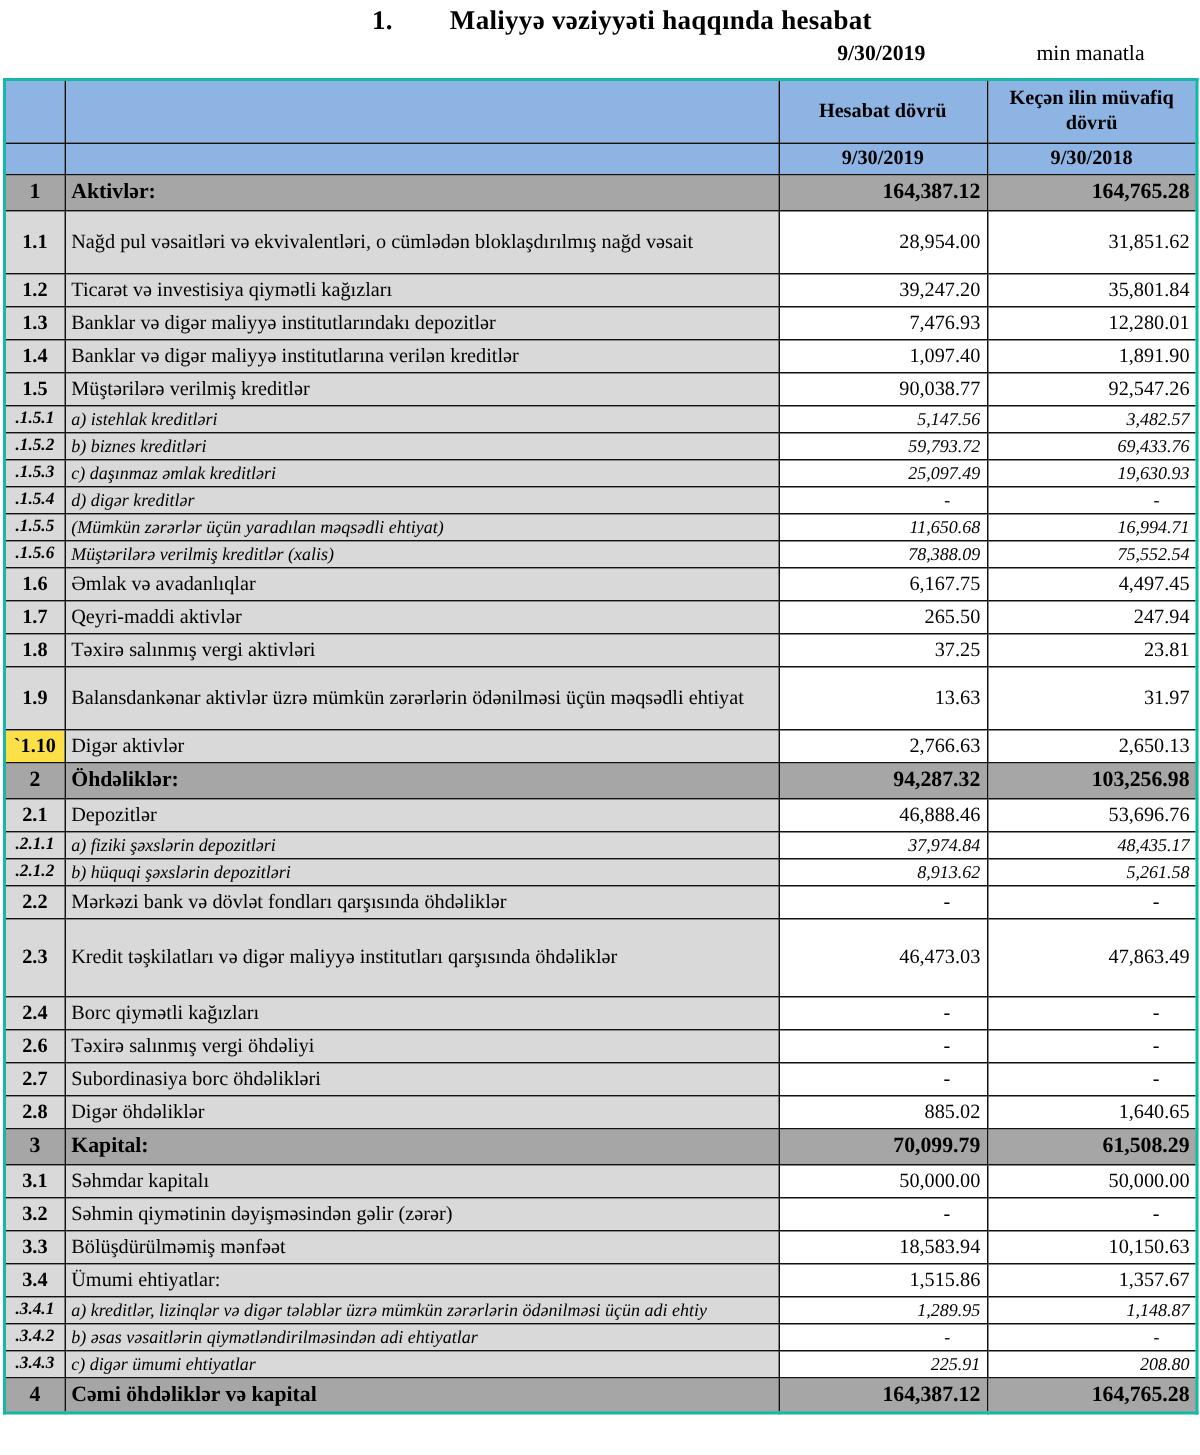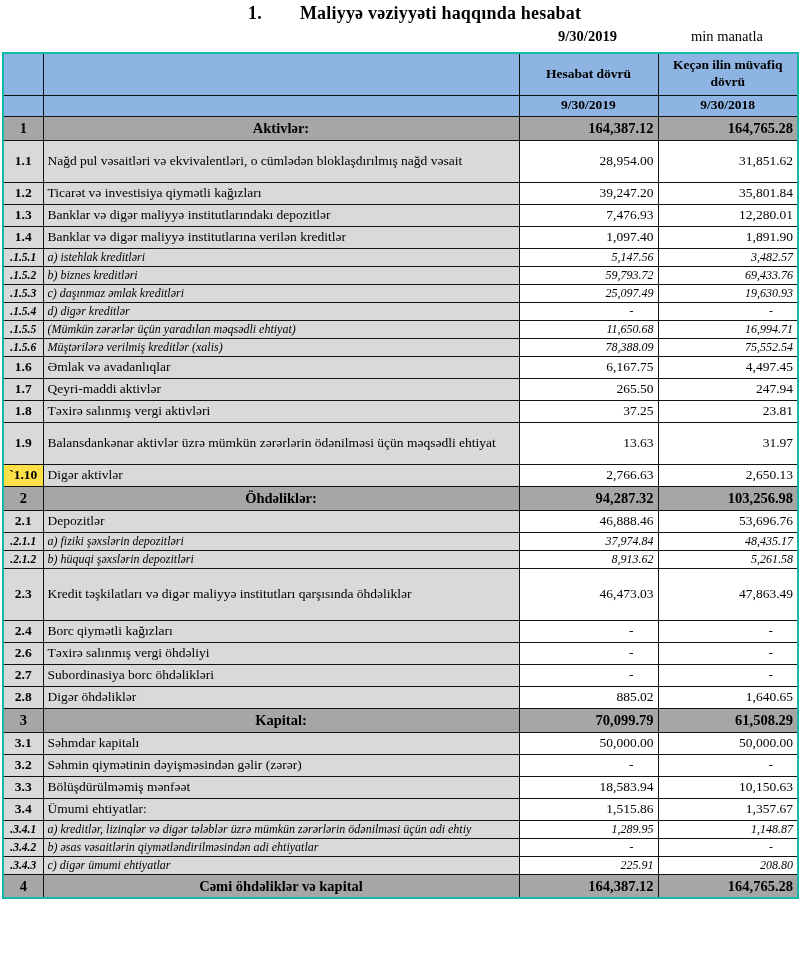--- a/index.html
+++ b/index.html
@@ -31,21 +31,21 @@
 
   
   thead td{background:#8db4e2;text-align:center;font-weight:bold;
            font-size:14px;border-bottom:2px solid #000;}
   .r-header1{height:42px;}
   .r-header2{height:21px;}
 
   
   .r-section{height:24px;}
   .r-section td{background:#a6a6a6;font-weight:bold;font-size:14.5px;}
-  .r-section .c-desc{text-align:center;}
+  .r-section .c-desc{}
   .r-section .c-val{background:#a6a6a6;}
 
   .r-normal{height:22px;}
   .r-tall{height:42px;}
   .r-xtall{height:52px;}
 
   .r-sub{height:18px;}
   .r-sub td{font-style:italic;font-size:12px;}
   .r-sub .c-desc{white-space:nowrap;}
   .r-sub .c-num{font-size:11.5px;}
@@ -110,20 +110,26 @@
           <td class="c-desc">Banklar və digər maliyyə institutlarındakı depozitlər</td>
           <td class="c-val">7,476.93</td>
           <td class="c-val">12,280.01</td>
         </tr>
         <tr class="r-normal">
           <td class="c-num">1.4</td>
           <td class="c-desc">Banklar və digər maliyyə institutlarına verilən kreditlər</td>
           <td class="c-val">1,097.40</td>
           <td class="c-val">1,891.90</td>
         </tr>
+        <tr class="r-normal">
+          <td class="c-num">1.5</td>
+          <td class="c-desc">Müştərilərə verilmiş kreditlər</td>
+          <td class="c-val">90,038.77</td>
+          <td class="c-val">92,547.26</td>
+        </tr>
         <tr class="r-sub">
           <td class="c-num">.1.5.1</td>
           <td class="c-desc">a) istehlak kreditləri</td>
           <td class="c-val">5,147.56</td>
           <td class="c-val">3,482.57</td>
         </tr>
         <tr class="r-sub">
           <td class="c-num">.1.5.2</td>
           <td class="c-desc">b) biznes kreditləri</td>
           <td class="c-val">59,793.72</td>
@@ -200,20 +206,26 @@
           <td class="c-desc">a) fiziki şəxslərin depozitləri</td>
           <td class="c-val">37,974.84</td>
           <td class="c-val">48,435.17</td>
         </tr>
         <tr class="r-sub">
           <td class="c-num">.2.1.2</td>
           <td class="c-desc">b) hüquqi şəxslərin depozitləri</td>
           <td class="c-val">8,913.62</td>
           <td class="c-val">5,261.58</td>
         </tr>
+        <tr class="r-normal">
+          <td class="c-num">2.2</td>
+          <td class="c-desc">Mərkəzi bank və dövlət fondları qarşısında öhdəliklər</td>
+          <td class="c-val dash">-</td>
+          <td class="c-val dash">-</td>
+        </tr>
         <tr class="r-xtall">
           <td class="c-num">2.3</td>
           <td class="c-desc">Kredit təşkilatları və digər maliyyə institutları qarşısında öhdəliklər</td>
           <td class="c-val">46,473.03</td>
           <td class="c-val">47,863.49</td>
         </tr>
         <tr class="r-normal">
           <td class="c-num">2.4</td>
           <td class="c-desc">Borc qiymətli kağızları</td>
           <td class="c-val dash">-</td>

